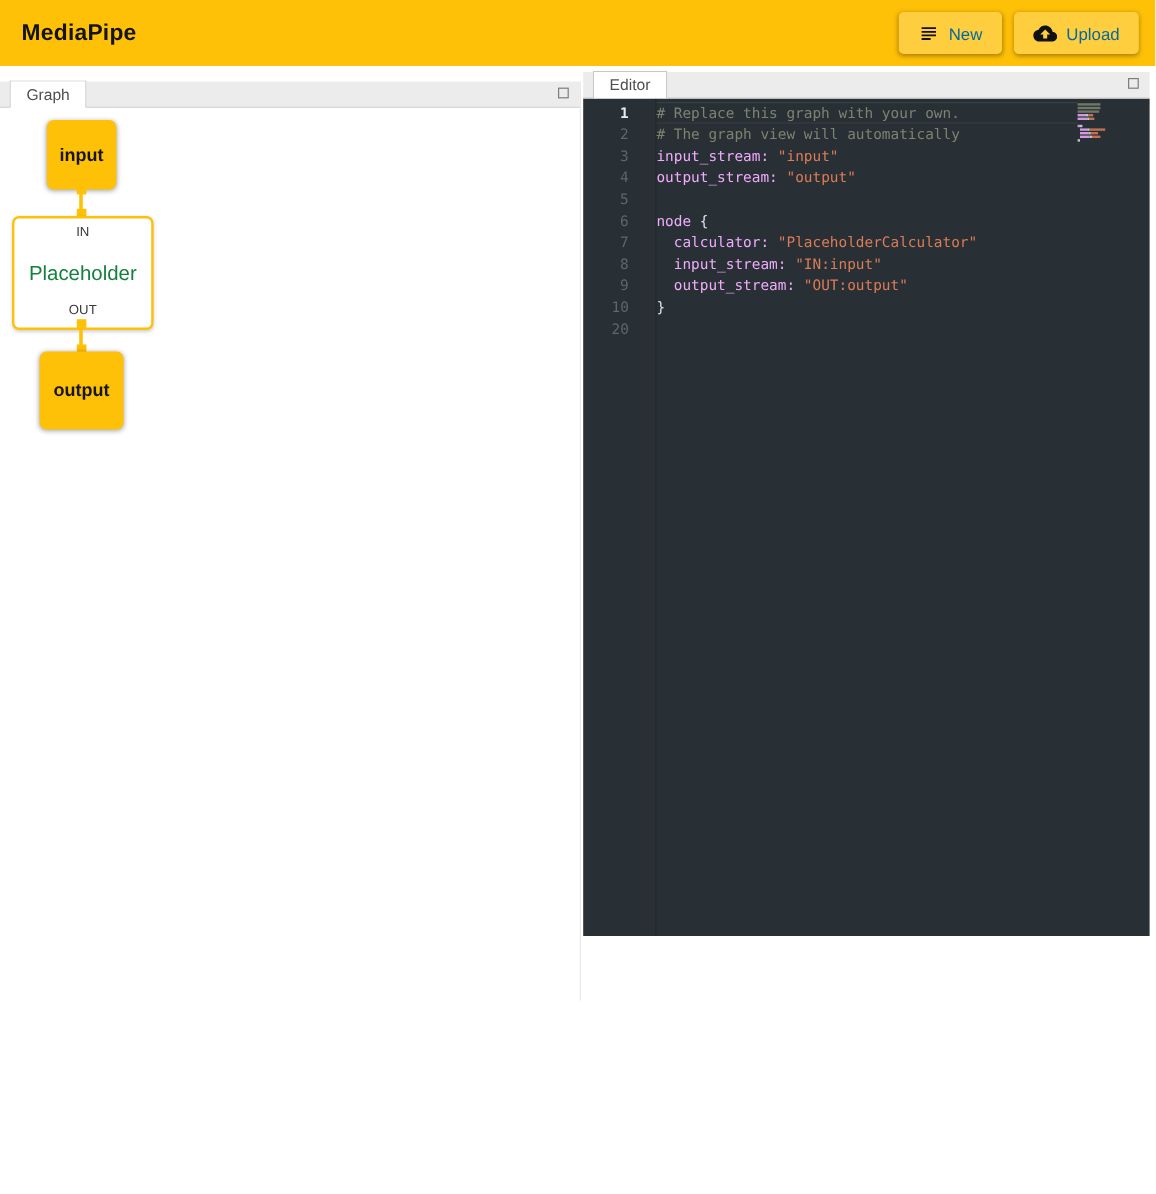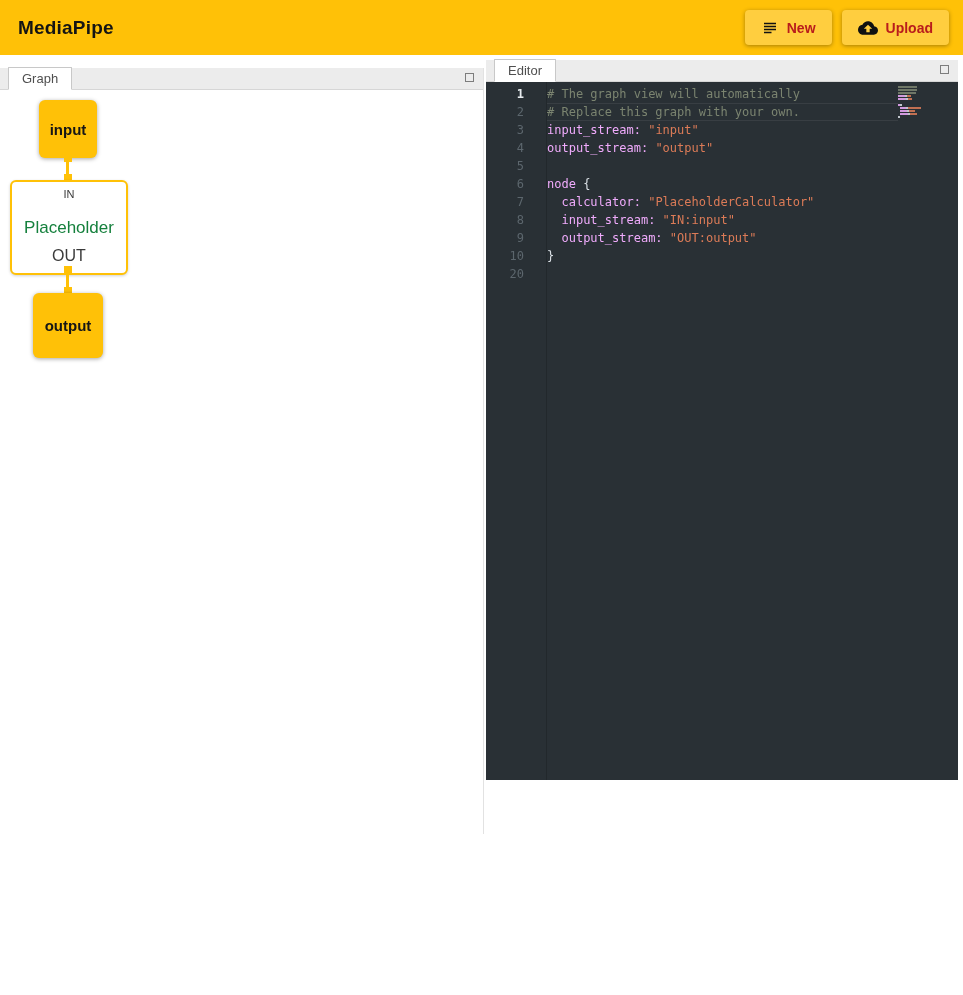--- a/index.html
+++ b/index.html
@@ -3,21 +3,21 @@
 <meta charset="utf-8">
 <style>
   html,body{margin:0;padding:0;background:#fff;}
   #app{position:relative;width:963px;height:834px;overflow:hidden;font-family:"Liberation Sans",sans-serif;background:#fff;}
 
   
   .topbar{position:absolute;left:0;top:0;right:0;height:55px;background:#FFC107;display:flex;align-items:center;z-index:5;}
   .brand{font-size:19px;font-weight:bold;color:#141414;margin-left:18px;letter-spacing:.2px;}
   .topbar-actions{margin-left:auto;display:flex;gap:10px;margin-right:14px;}
   .tb-btn{display:flex;align-items:center;gap:8px;background:#ffce3f;border:none;border-radius:4px;height:35px;padding:0 16px;
-          font-size:14px;font-weight:700;color:#b91c1c;box-shadow:0 1px 4px rgba(0,0,0,.35);cursor:pointer;font-family:inherit;}
+          font-size:14px;font-weight:400;color:#0369a1;box-shadow:0 1px 4px rgba(0,0,0,.35);cursor:pointer;font-family:inherit;}
   .tb-btn svg{display:block;}
 
   
   .panel{position:absolute;background:#fff;}
   .panel-hd{position:relative;height:21px;background:#ececec;border-bottom:1px solid #d6d6d6;z-index:2;}
   .tab{position:absolute;left:8px;bottom:-1px;background:#fff;border:1px solid #c8c8c8;border-bottom:1px solid #fff;
        padding:3px 13px;font-size:13px;color:#4f4f4f;cursor:pointer;border-radius:1px 1px 0 0;}
   .max{position:absolute;right:9px;top:5px;width:9px;height:9px;border:1px solid #7d7d7d;background:transparent;cursor:pointer;padding:0;}
 
   #graph-panel{left:0;top:68px;width:483px;height:929px;border-right:1px solid #e2e2e2;border-bottom:2px solid #b91c1c;}
@@ -25,21 +25,21 @@
 
   
   .gnode{position:absolute;border-radius:6px;}
   .gnode.solid{background:#FFC107;box-shadow:0 1px 4px rgba(0,0,0,.35);display:flex;align-items:center;justify-content:center;
                font-size:15px;font-weight:bold;color:#161616;cursor:pointer;}
   #node-input{left:39px;top:10px;width:58px;height:58px;}
   #node-output{left:33px;top:203px;width:70px;height:65px;}
   #node-ph{left:10px;top:90px;width:114px;height:91px;background:#fff;border:2px solid #FFC107;box-shadow:0 1px 3px rgba(0,0,0,.18);cursor:pointer;}
   .port-in{position:absolute;top:6px;left:0;width:100%;text-align:center;font-size:11px;color:#3a3a3a;}
   .ph-label{position:absolute;top:50%;left:0;transform:translateY(-50%);width:100%;text-align:center;font-size:17px;color:#15803d;}
-  .port-out{position:absolute;bottom:8px;left:0;width:100%;text-align:center;font-size:16px;color:#3a3a3a;}
+  .port-out{position:absolute;bottom:8px;left:0;width:100%;text-align:center;font-size:11px;color:#3a3a3a;}
   .conn-line{position:absolute;left:66px;width:3px;background:#FFC107;}
   .conn-sq{position:absolute;left:64px;width:8px;height:8px;background:#FFC107;}
   #connA{top:66px;height:26px;} #sqA1{top:64px;} #sqA2{top:84px;}
   #connB{top:178px;height:27px;} #sqB1{top:176px;} #sqB2{top:197px;}
 
   
   #editor-panel{left:486px;top:60px;width:472px;height:720px;}
   .editor-body{position:absolute;top:22px;left:0;right:0;bottom:0;background:#293035;z-index:1;
                font-family:"DejaVu Sans Mono",monospace;font-size:12px;line-height:18px;cursor:text;}
   .gutter{position:absolute;left:0;top:3px;width:38px;text-align:right;color:#5c666d;}
@@ -134,22 +134,22 @@
           <div class="ln">4</div>
           <div class="ln">5</div>
           <div class="ln">6</div>
           <div class="ln">7</div>
           <div class="ln">8</div>
           <div class="ln">9</div>
           <div class="ln">10</div>
           <div class="ln">20</div>
         </div>
       <div class="code-col">
+          <div class="code-line current"><span class="tok-comment"># Replace this graph with your own.</span></div>
           <div class="code-line"><span class="tok-comment"># The graph view will automatically</span></div>
-          <div class="code-line current"><span class="tok-comment"># Replace this graph with your own.</span></div>
           <div class="code-line"><span class="tok-key">input_stream:</span><span class="tok-plain"> </span><span class="tok-str">"input"</span></div>
           <div class="code-line"><span class="tok-key">output_stream:</span><span class="tok-plain"> </span><span class="tok-str">"output"</span></div>
           <div class="code-line">&nbsp;</div>
           <div class="code-line"><span class="tok-key">node</span><span class="tok-plain"> {</span></div>
           <div class="code-line"><span class="tok-ws">  </span><span class="tok-key">calculator:</span><span class="tok-plain"> </span><span class="tok-str">"PlaceholderCalculator"</span></div>
           <div class="code-line"><span class="tok-ws">  </span><span class="tok-key">input_stream:</span><span class="tok-plain"> </span><span class="tok-str">"IN:input"</span></div>
           <div class="code-line"><span class="tok-ws">  </span><span class="tok-key">output_stream:</span><span class="tok-plain"> </span><span class="tok-str">"OUT:output"</span></div>
           <div class="code-line"><span class="tok-plain">}</span></div>
         </div>
       <div class="minimap">

